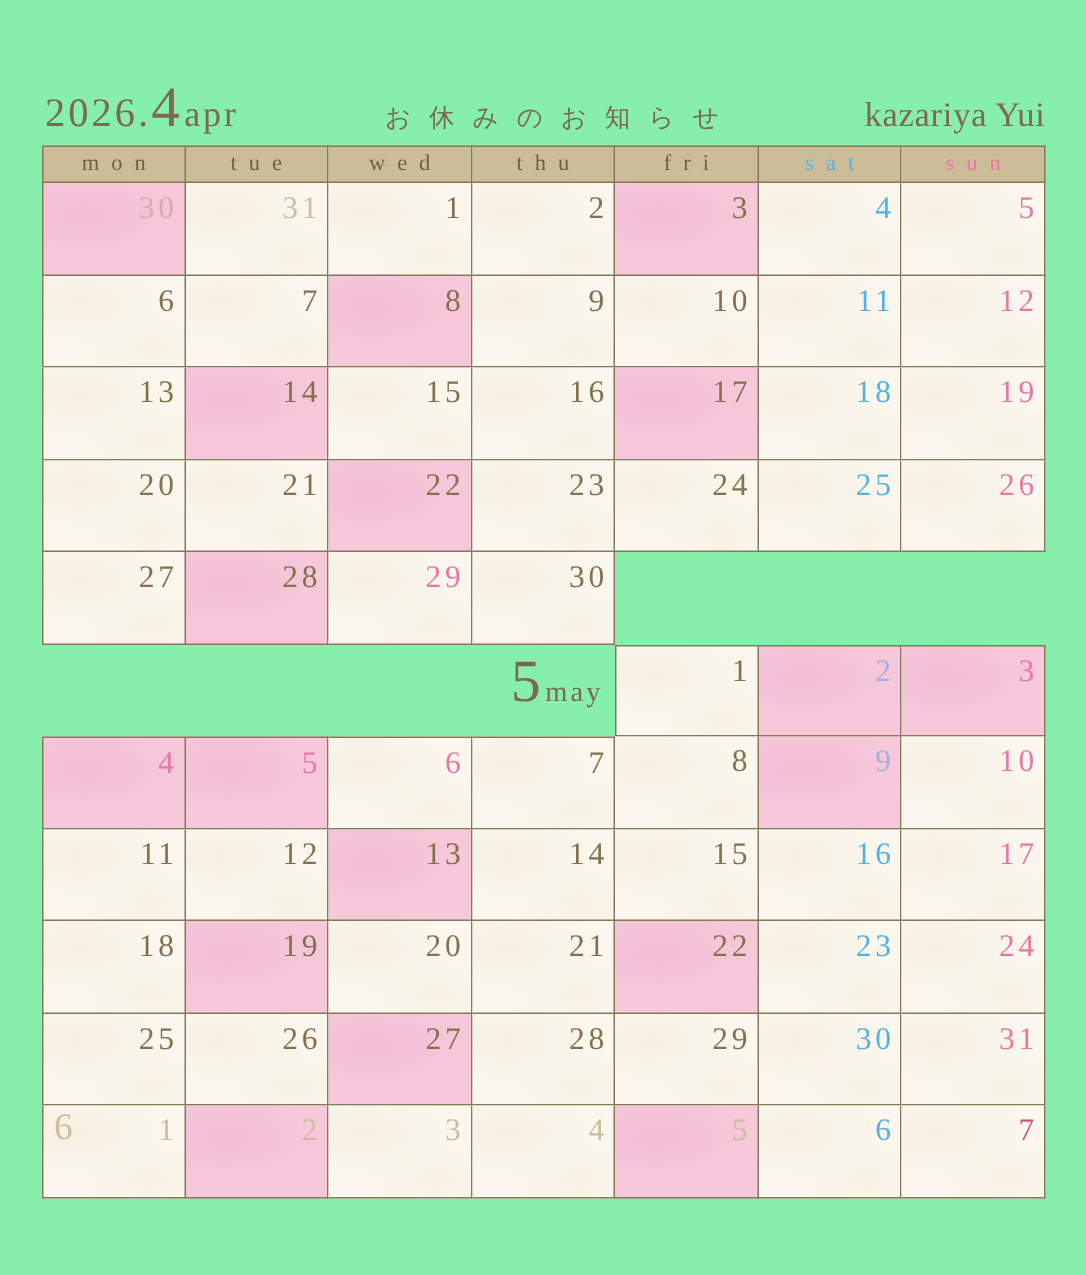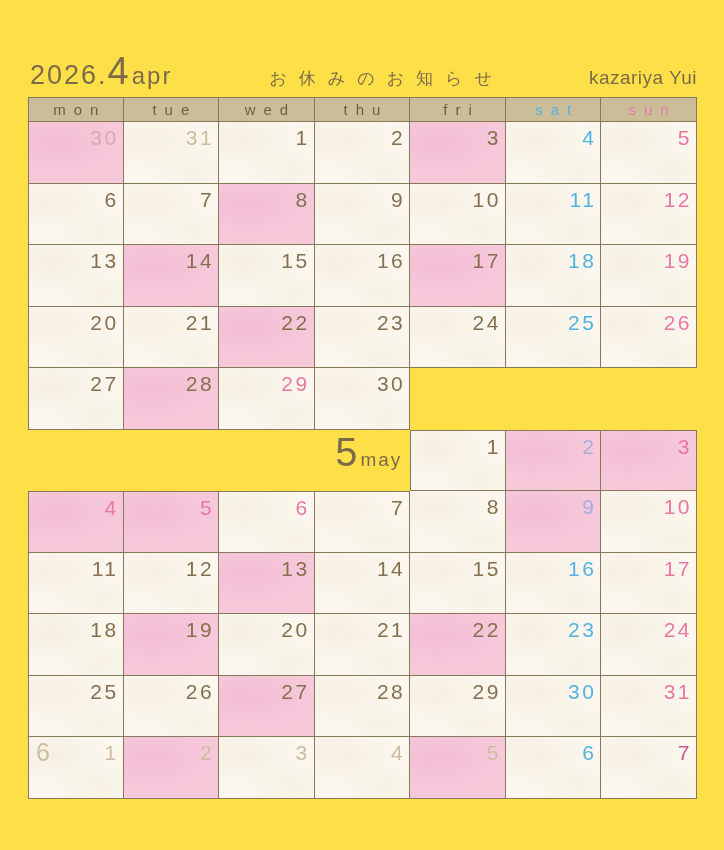--- a/index.html
+++ b/index.html
@@ -1,34 +1,34 @@
 <!DOCTYPE html>
 <html><head>
 <meta charset="utf-8">
 <style>
   html,body{margin:0;padding:0;}
   body{
     width:724px;height:850px;position:relative;background:#ffffff;
     font-family:"Liberation Sans","DejaVu Sans",sans-serif;
     overflow:hidden;
   }
-  .page{position:absolute;inset:0;background:#fde047;}
+  .page{position:absolute;inset:0;background:#86efac;font-family:Liberation Serif, serif;}
 
   
   .titlebar{
     position:absolute;left:30px;right:27px;top:50px;
     display:flex;align-items:baseline;justify-content:space-between;
     color:var(--titleTx,#7c6a4c);
   }
   .mtitle{display:flex;align-items:baseline;white-space:nowrap;}
   .yr{font-size:27px;letter-spacing:2px;}
   .mnum{font-size:38px;letter-spacing:0;margin-right:3px;}
   .mabbr{font-size:24px;letter-spacing:2px;}
   .notice{font-size:17px;letter-spacing:12px;white-space:nowrap;transform:translateX(6px);}
-  .brand{font-size:19px;letter-spacing:0.5px;white-space:nowrap;}
+  .brand{font-size:23px;letter-spacing:0.5px;white-space:nowrap;}
 
   
   .grid{
     position:absolute;left:28px;top:97px;width:669px;
     display:grid;grid-template-columns:repeat(7,1fr);
     grid-template-rows:25px repeat(11,61.5px);
   }
   .cell{
     box-sizing:border-box;position:relative;
     border-right:1px solid var(--line,#87775b);

